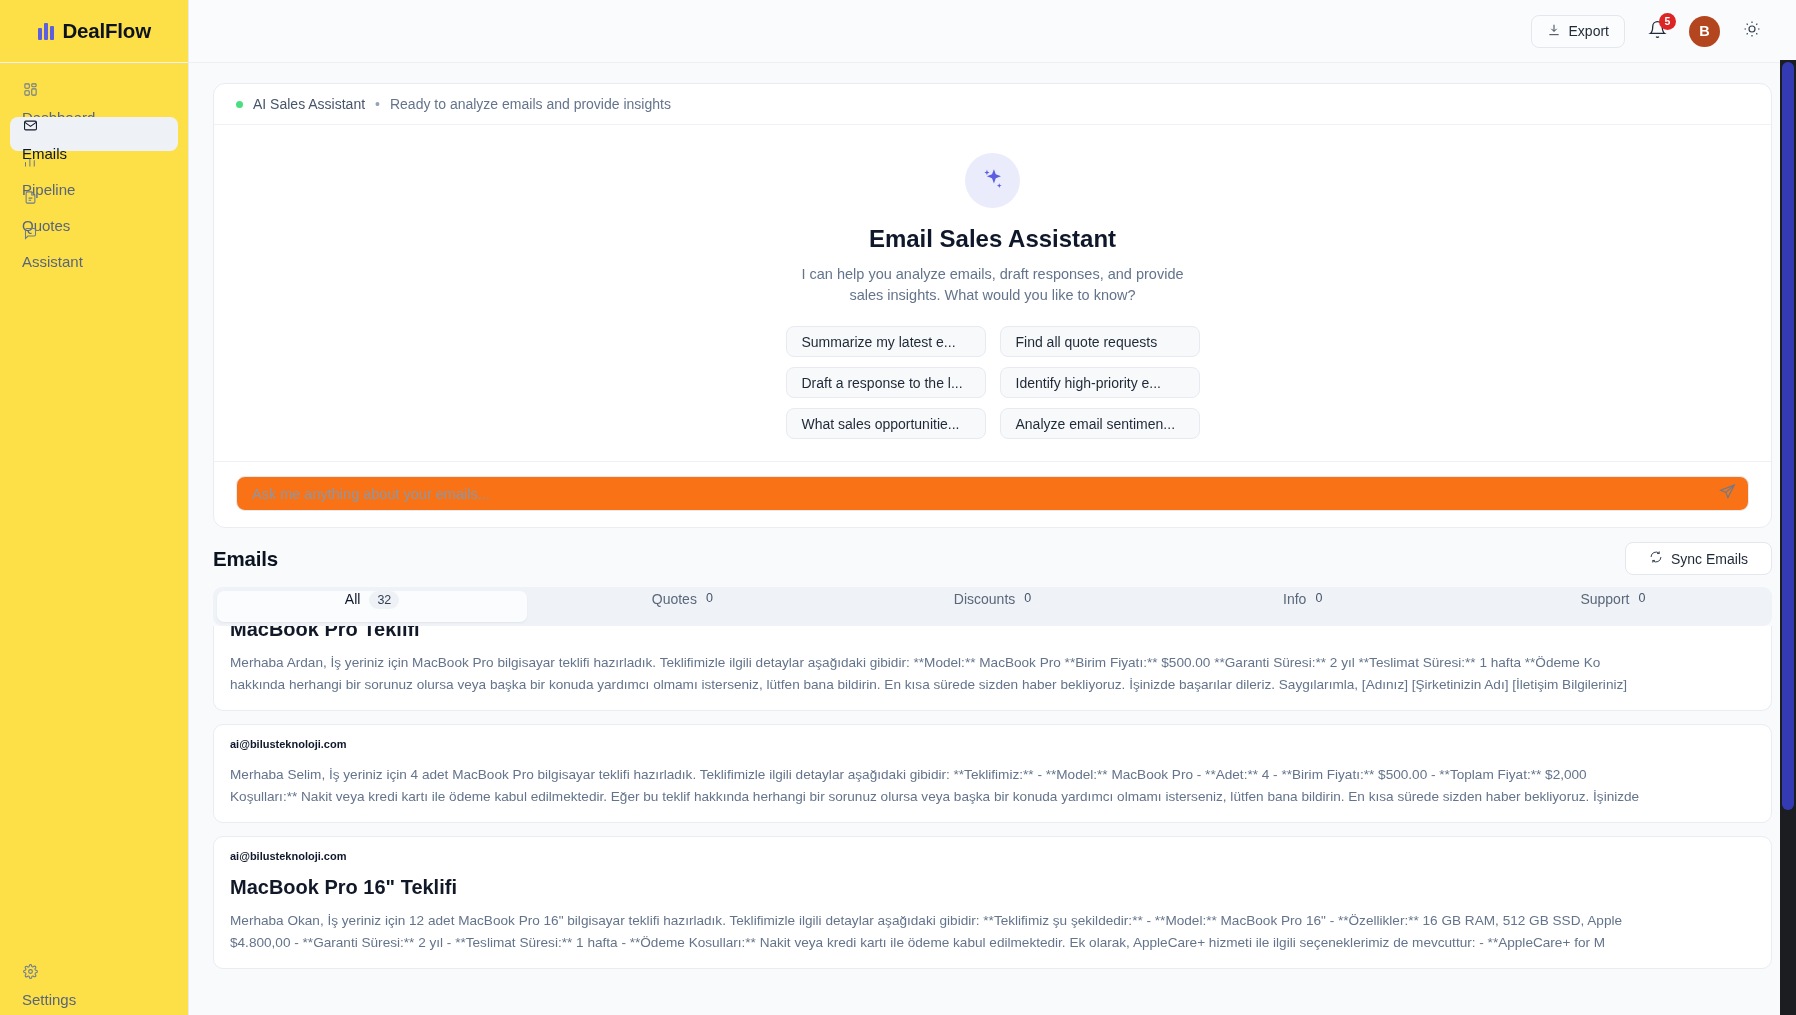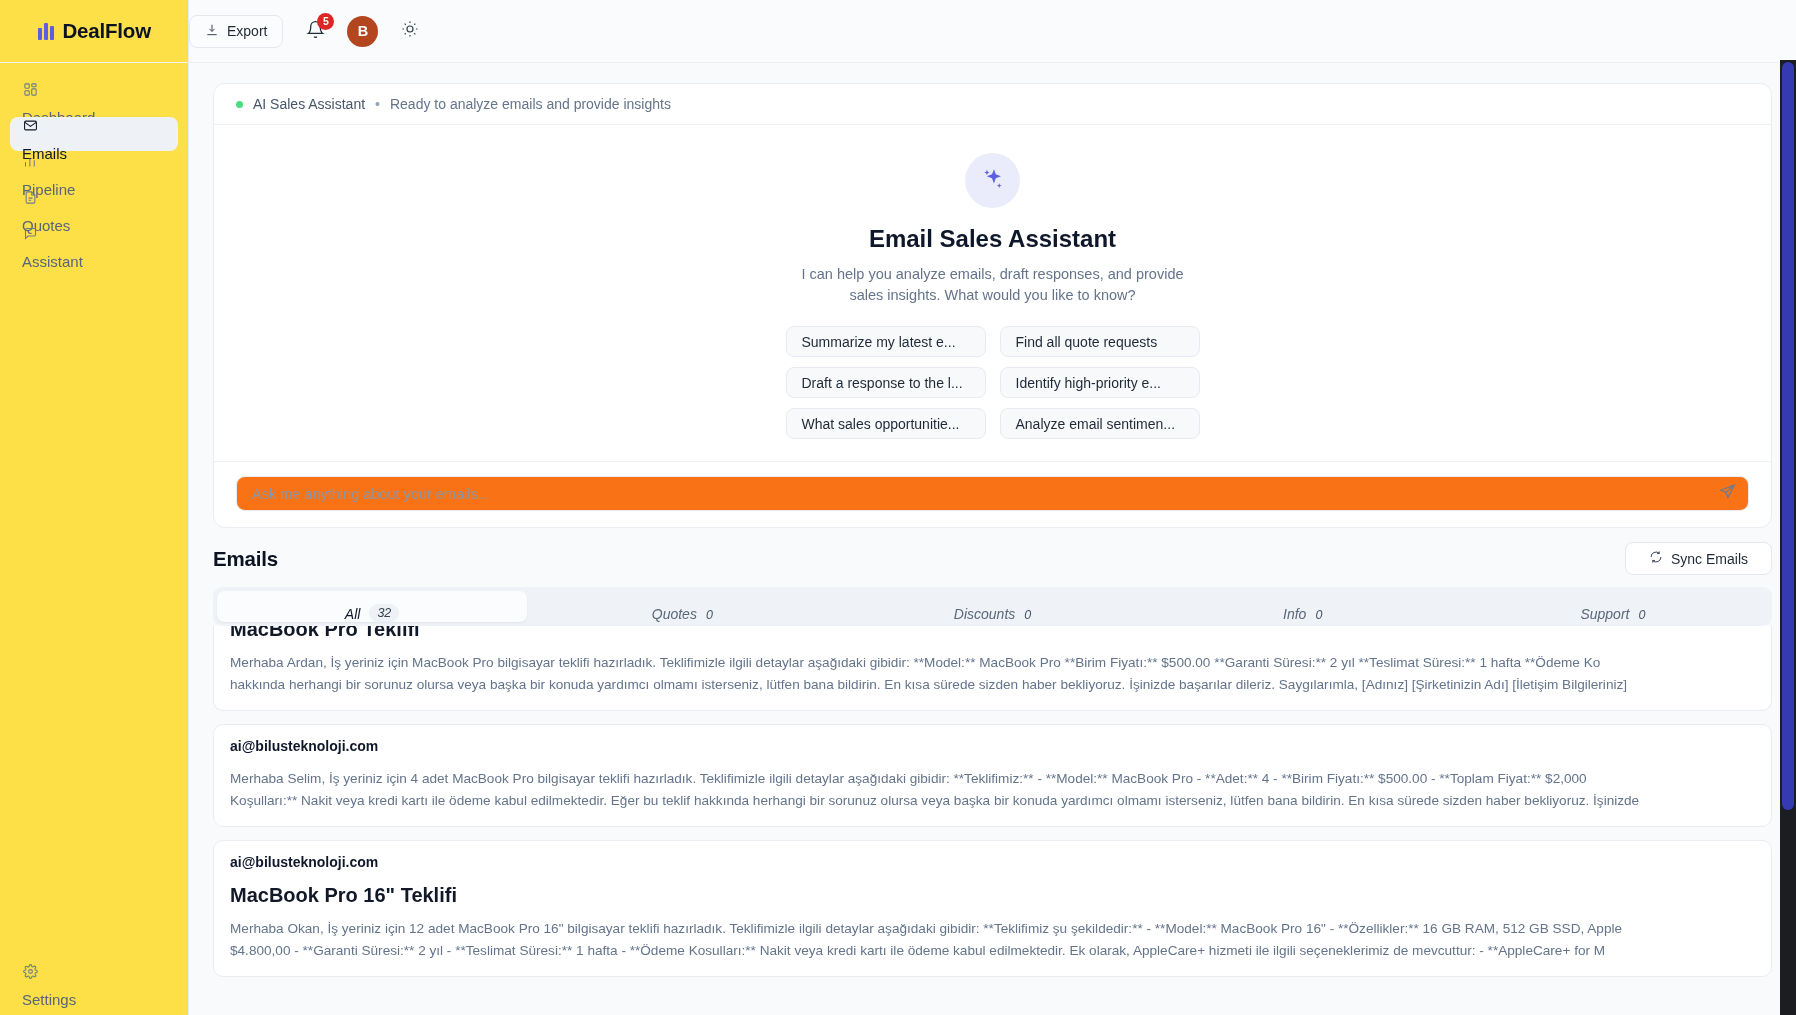--- a/index.html
+++ b/index.html
@@ -48,21 +48,21 @@
 
   .sidebar-footer { margin-top: auto; padding: 0 10px 18px 10px; }
 
   
   .main { flex: 1; height: 1015px; display: flex; flex-direction: column; min-width: 0; position: relative; }
 
   .topbar {
     height: 63px; flex: 0 0 63px;
     background: #fafbfc;
     border-bottom: 1px solid #eceff3;
-    display: flex; align-items: center; justify-content: flex-start;
+    display: flex; align-items: center; justify-content: flex-end;
     padding-right: 32px; gap: 20px;
   }
   .export-btn {
     display: flex; align-items: center; gap: 8px;
     height: 33px; padding: 0 15px;
     background: #fbfcfd; border: 1px solid #e4e8ee; border-radius: 8px;
     font-size: 14px; color: #1f2937; cursor: pointer;
   }
   .export-btn svg { stroke: #374151; fill: none; stroke-width: 1.7; }
   .bell-wrap { position: relative; width: 24px; height: 24px; cursor: pointer; display:flex; align-items:center; justify-content:center; }
@@ -154,39 +154,39 @@
   }
   .sync-btn svg { stroke: #374151; fill: none; stroke-width: 1.7; }
 
   .tabs {
     display: flex; background: #eff2f7; border-radius: 9px;
     padding: 4px; height: 39px; align-items: center;
     position: relative; z-index: 2;
   }
   .tab {
     flex: 1; height: 31px; border-radius: 7px;
-    display: flex; align-items: flex-end; justify-content: center; gap: 9px;
-    font-size: 14px; color: #5b6879; cursor: pointer; font-style: italic;
+    display: flex; align-items: flex-start; justify-content: center; gap: 9px;
+    font-size: 14px; color: #5b6879; cursor: pointer;
   }
   .tab.active { background: #fbfcfd; color: #0f172a; box-shadow: 0 1px 2px rgba(15,23,42,.06); }
   .tab .cnt { font-size: 12.5px; color: #475569; }
   .tab.active .cnt {
     background: #eef2f7; border-radius: 11px; padding: 2px 8px; color: #334155; font-weight: 500;
   }
 
   .email-list { flex: 1; overflow: hidden; position: relative; }
   .email-row {
     background: #ffffff;
     border: 1px solid #e9edf2;
     border-radius: 10px;
     padding: 13px 16px 14px 16px;
     margin-bottom: 13px;
   }
   .email-row.partial { border-top: 0; border-top-left-radius: 0; border-top-right-radius: 0; padding-top: 0; }
-  .email-from { font-size: 14px; font-weight: 700; color: #0f172a; margin-bottom: 14px; }
+  .email-from { font-size: 11px; font-weight: 700; color: #0f172a; margin-bottom: 14px; }
   .email-subject { font-size: 20px; font-weight: 600; color: #111827; margin-bottom: 11px; }
   .email-preview {
     font-size: 13.6px; color: #64748b; line-height: 1.62;
     white-space: pre-wrap; word-break: break-word;
     max-height: 44px; overflow: hidden;
   }
 
   
   .page-scrollbar {
     position: absolute; top: 0; right: 0; width: 16px; height: 1015px;

